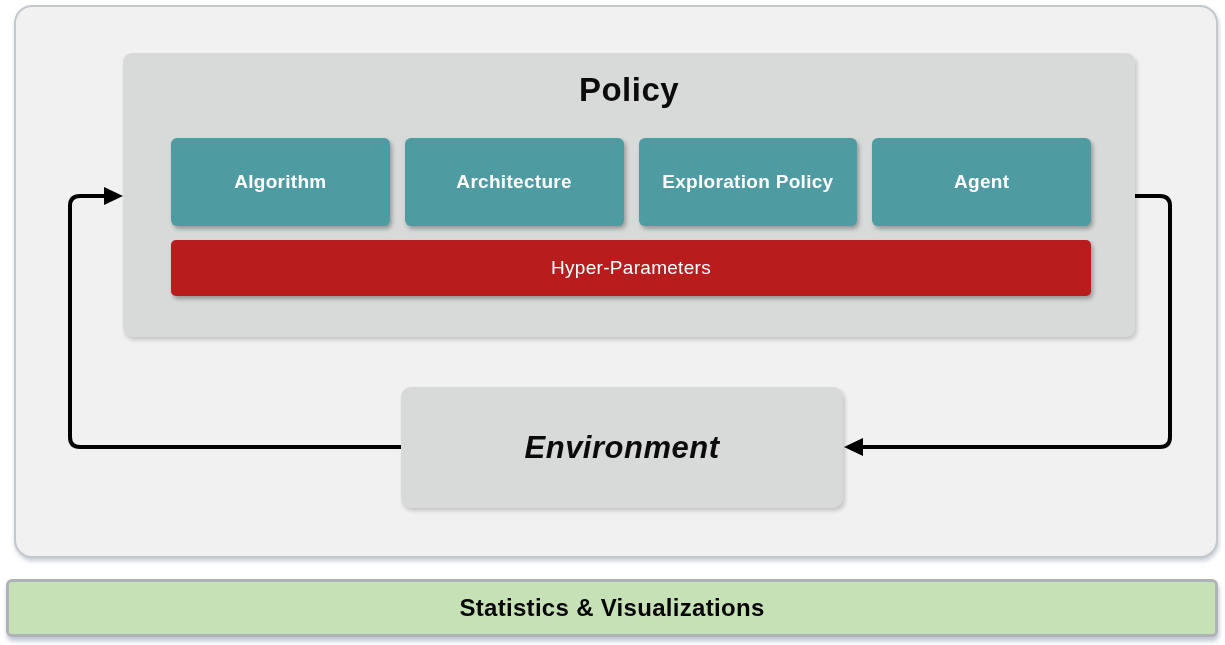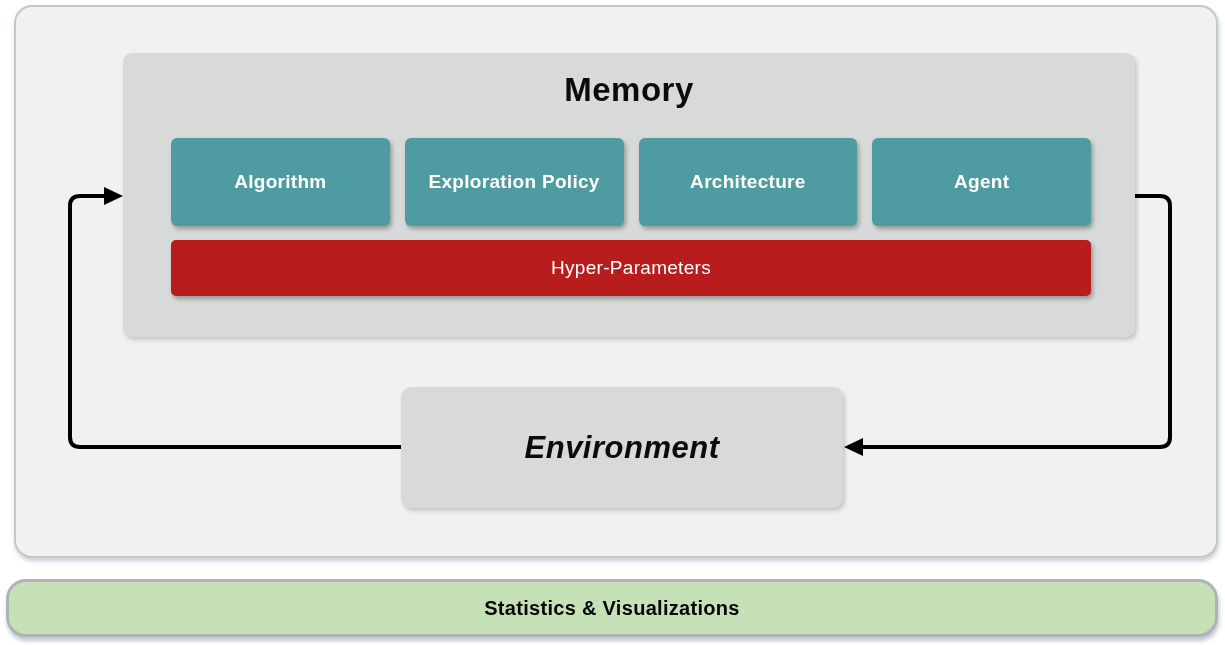--- a/index.html
+++ b/index.html
@@ -107,53 +107,53 @@
   }
   .stats-bar {
     position: absolute;
     left: 6px;
     top: 579px;
     width: 1212px;
     height: 58px;
     box-sizing: border-box;
     background: #c7e1b6;
     border: 3px solid #b0b3b6;
-    border-radius: 20px;
+    border-radius: 6px;
     box-shadow: 1px 4px 4px rgba(130, 142, 165, 0.5);
     display: flex;
     align-items: center;
     justify-content: center;
     color: #050505;
-    font-size: 20px;
+    font-size: 24px;
     font-weight: bold;
     letter-spacing: 0.3px;
   }
   .arrow-layer {
     position: absolute;
     left: 0;
     top: 0;
     width: 1225px;
     height: 645px;
     pointer-events: none;
   }
 </style>
 </head>
 <body>
 
 <div class="stage">
 
   <div class="outer-container"></div>
 
   <div class="agent-panel">
-    <div class="agent-title">Memory</div>
+    <div class="agent-title">Policy</div>
 
     <div class="component-row">
       <div class="component-box">Algorithm</div>
+      <div class="component-box">Architecture</div>
       <div class="component-box">Exploration Policy</div>
-      <div class="component-box">Architecture</div>
       <div class="component-box">Agent</div>
     </div>
 
     <div class="hyper-bar">Hyper-Parameters</div>
   </div>
 
   <div class="environment-box">
     <span>Environment</span>
   </div>
 

